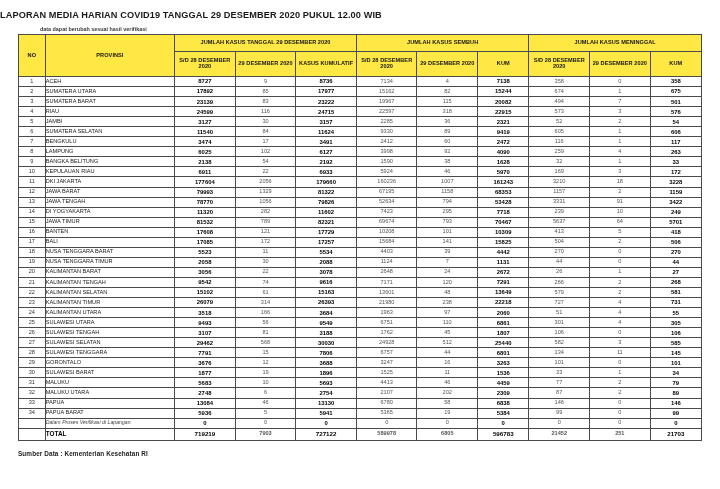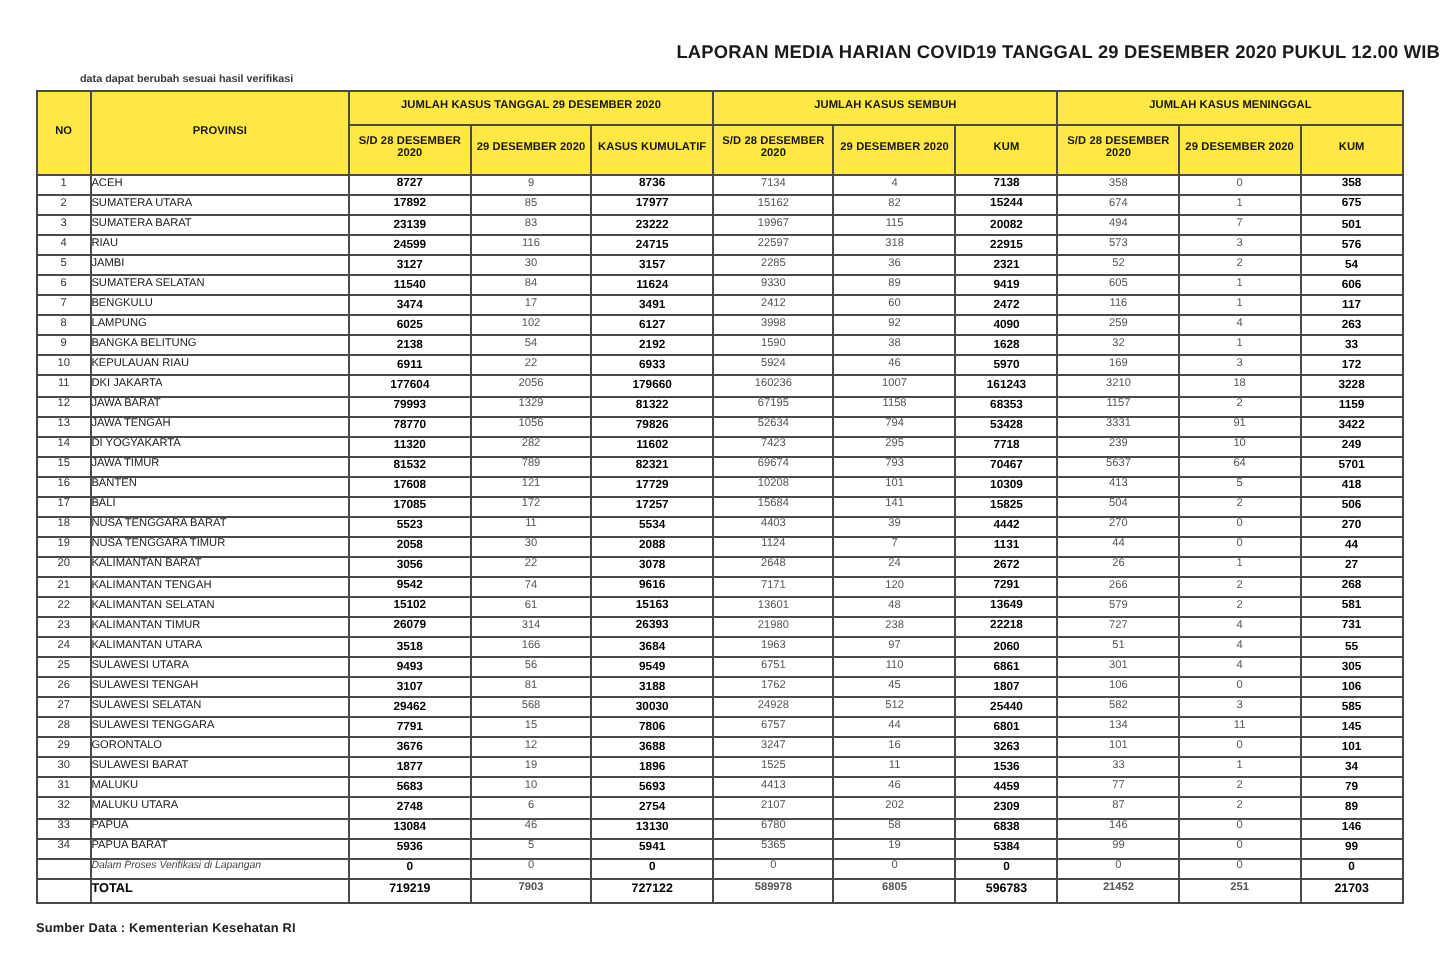--- a/index.html
+++ b/index.html
@@ -16,26 +16,26 @@
     color: #000000;
     -webkit-font-smoothing: none;
   }
   #page {
     position: relative;
     width: 720px;
     height: 489px;
     box-sizing: border-box;
   }
   .title {
-    text-align: right;
+    text-align: left;
     font-size: 9.2px;
     font-weight: bold;
     letter-spacing: 0.1px;
     margin: 0;
-    padding-top: 21px;
+    padding-top: 10px;
     color: #1a1a1a;
   }
   .note {
     font-size: 5.4px;
     font-weight: bold;
     color: #3a3a3a;
     margin: 0;
     padding-left: 40px;
     padding-top: 6px;
     padding-bottom: 2px;

